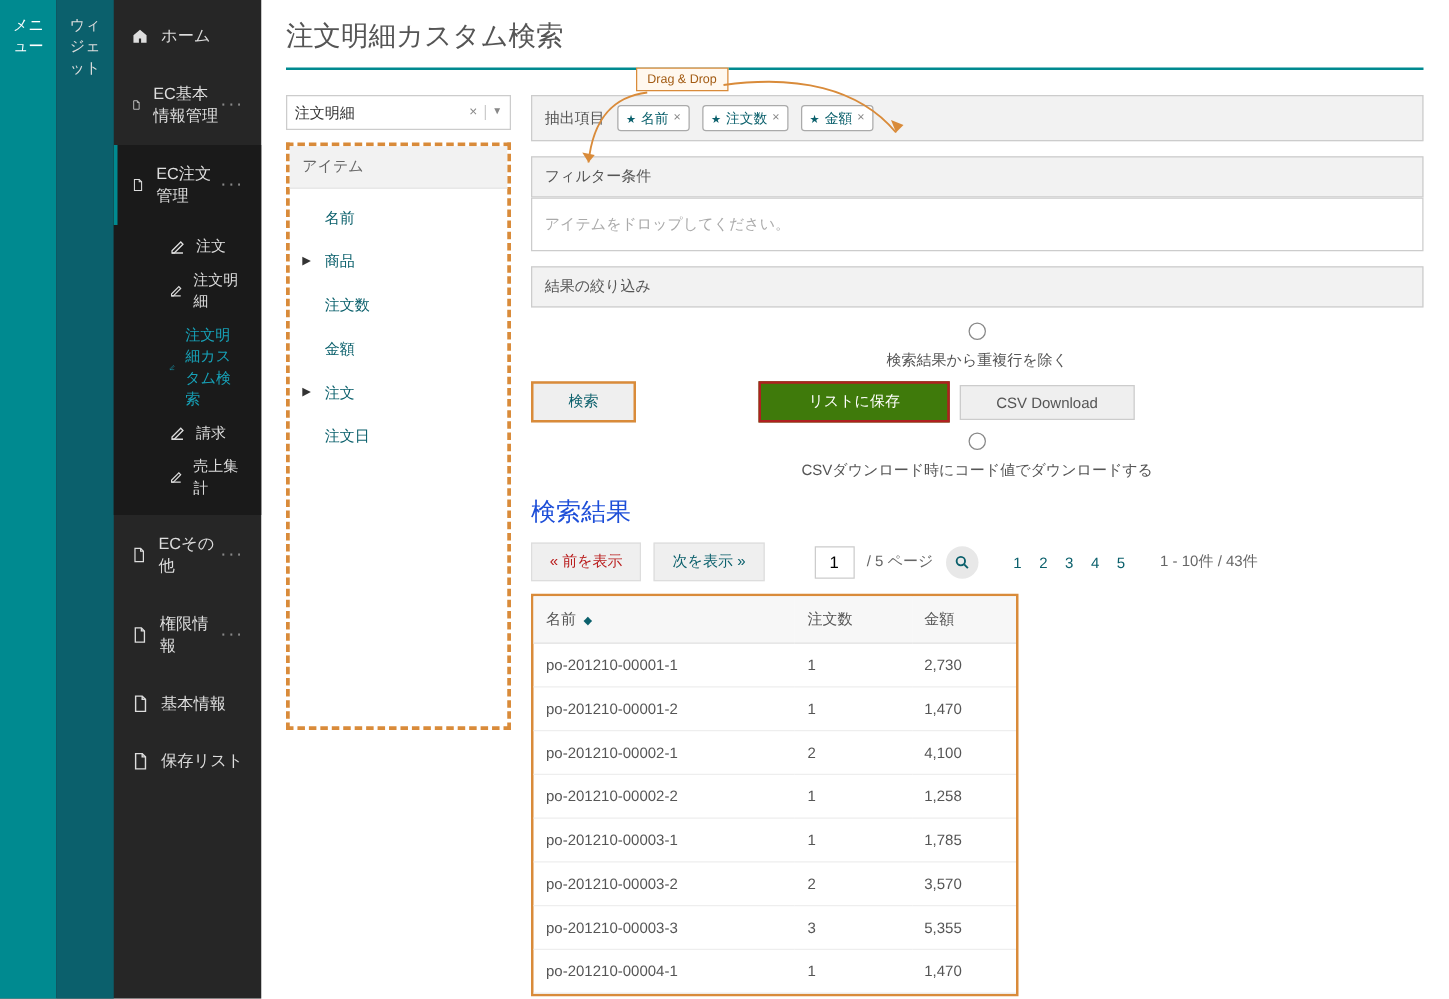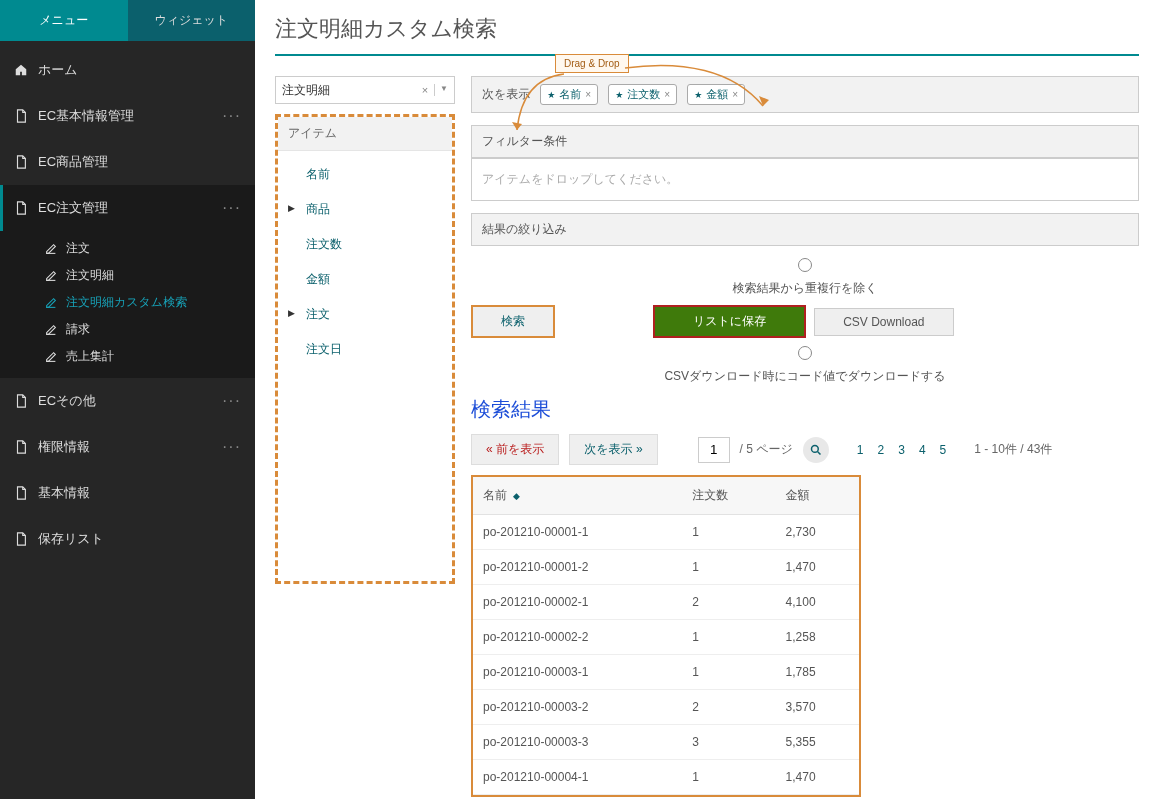--- a/index.html
+++ b/index.html
@@ -1,20 +1,20 @@
 <!DOCTYPE html>
 <html><head>
 <meta charset="utf-8">
 <style>
 * { margin: 0; padding: 0; box-sizing: border-box; font-family: "Hiragino Sans", "Meiryo", sans-serif; }
 body { background: #fff; color: #333; font-size: 13px; }
 .app { display: flex; height: 799px; width: 1159px; overflow: hidden; }
 
 
-.sidebar { width: 255px; background: #262626; color: #ccc; display: flex; flex-direction: column; }
+.sidebar { width: 209px; background: #262626; color: #ccc; display: flex; flex-direction: row; }
 .side-tabs { display: flex; }
 .side-tab { flex: 1; padding: 12px 8px; text-align: center; font-size: 12px; cursor: pointer; }
 .side-tab.active { background: #008a90; color: #fff; }
 .side-tab.inactive { background: #0b606c; color: #ddd; }
 .nav { padding: 6px 0; }
 .nav-item { display: flex; align-items: center; padding: 14px 14px; font-size: 13px; color: #ddd; cursor: pointer; justify-content: space-between; }
 .nav-item.sel { background: #1a1a1a; border-left: 3px solid #008a90; padding-left: 11px; }
 .nav-item .lbl { display: flex; align-items: center; gap: 10px; }
 .nav-item .dots { color: #888; font-size: 16px; letter-spacing: 1px; }
 .nav-sub { padding: 4px 0 8px 0; background: #1a1a1a; }
@@ -100,29 +100,20 @@
       <div class="nav-item">
         <span class="lbl">
             <svg class="ico" viewBox="0 0 16 16" fill="none" stroke="#ddd" stroke-width="1.3">
               <path d="M4 1h6l3 3v11H4z"></path>
               <path d="M10 1v3h3"></path>
             </svg>
             <span>EC基本情報管理</span>
           </span>
         <span class="dots">···</span>
       </div>
-      <div class="nav-item">
-        <span class="lbl">
-            <svg class="ico" viewBox="0 0 16 16" fill="none" stroke="#ddd" stroke-width="1.3">
-              <path d="M4 1h6l3 3v11H4z"></path>
-              <path d="M10 1v3h3"></path>
-            </svg>
-            <span>EC商品管理</span>
-          </span>
-      </div>
       <div class="nav-item sel">
         <span class="lbl">
             <svg class="ico" viewBox="0 0 16 16" fill="none" stroke="#ddd" stroke-width="1.3">
               <path d="M4 1h6l3 3v11H4z"></path>
               <path d="M10 1v3h3"></path>
             </svg>
             <span>EC注文管理</span>
           </span>
         <span class="dots">···</span>
       </div>
@@ -226,21 +217,21 @@
             <div class="tree-item">注文数</div>
             <div class="tree-item">金額</div>
             <div class="tree-item has-child">注文</div>
             <div class="tree-item">注文日</div>
           </div>
         </div>
       </div>
 
       <div class="right-col">
         <div class="field-area">
-          <span>次を表示</span>
+          <span>抽出項目</span>
           <span class="chip chip-star">
               <span>名前</span>
               <span class="cx">×</span>
             </span>
           <span class="chip chip-star">
               <span>注文数</span>
               <span class="cx">×</span>
             </span>
           <span class="chip chip-star">
               <span>金額</span>

